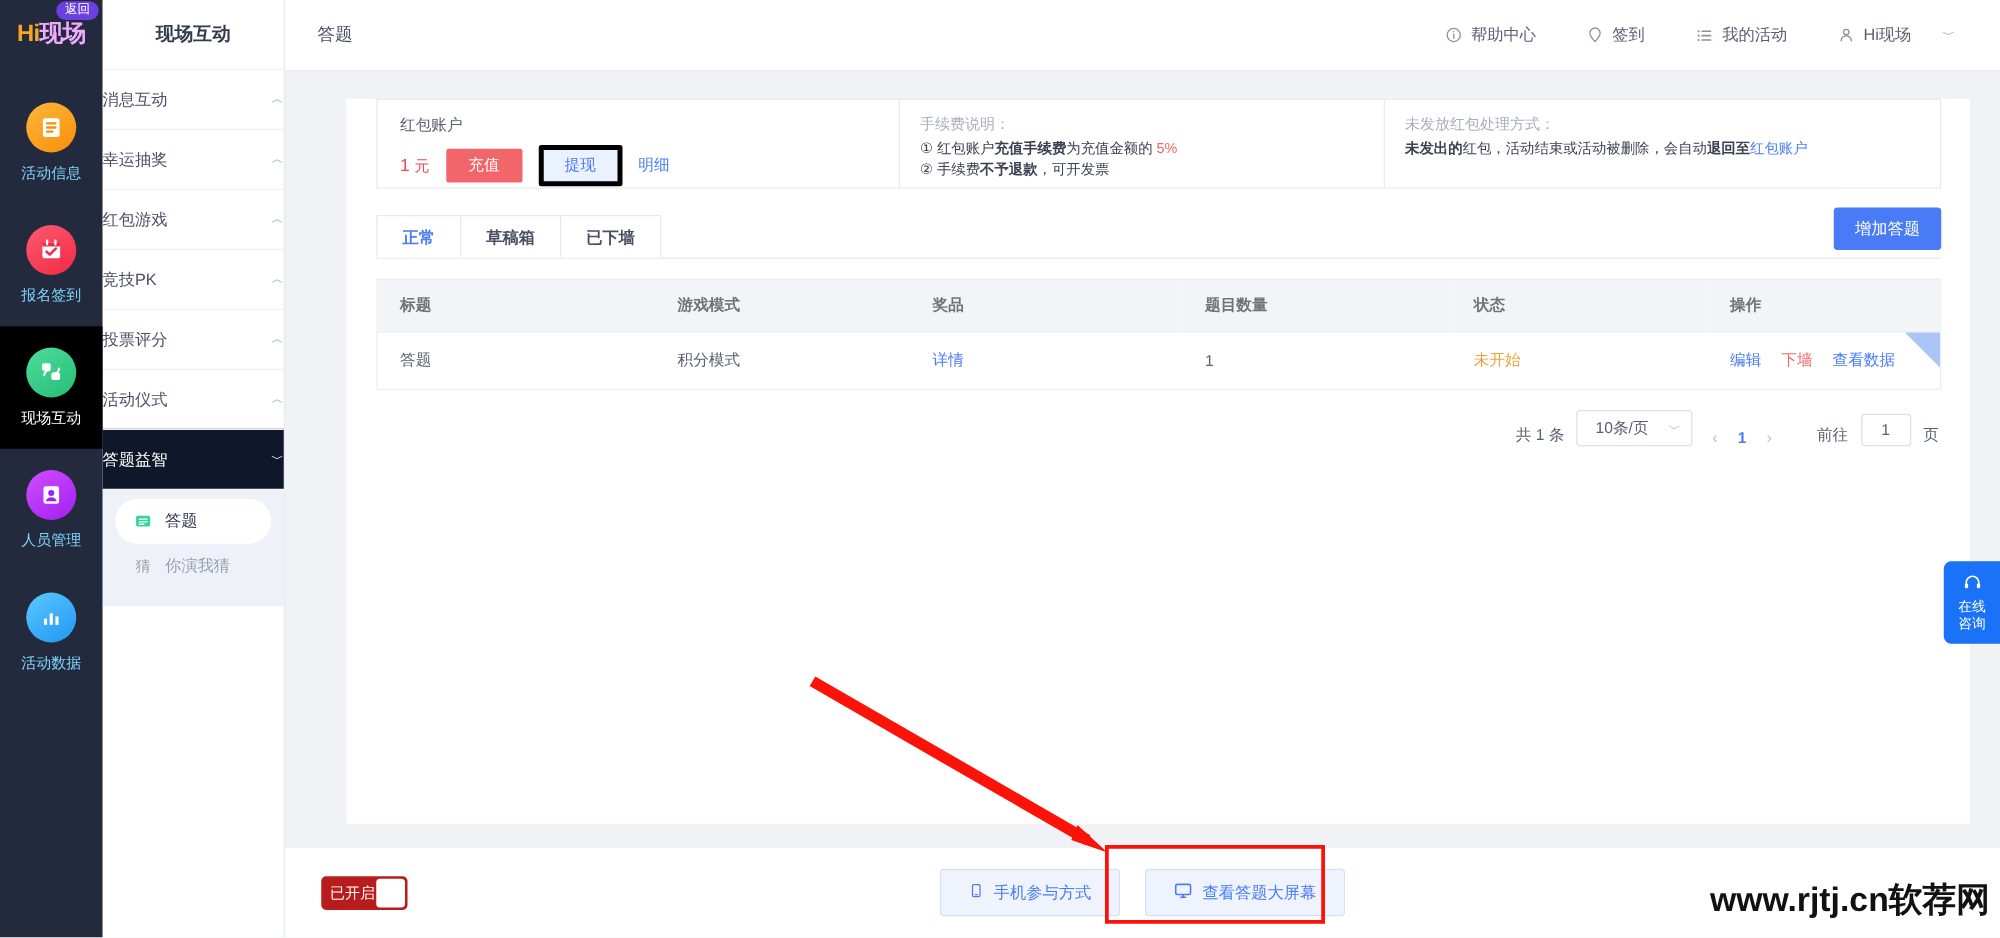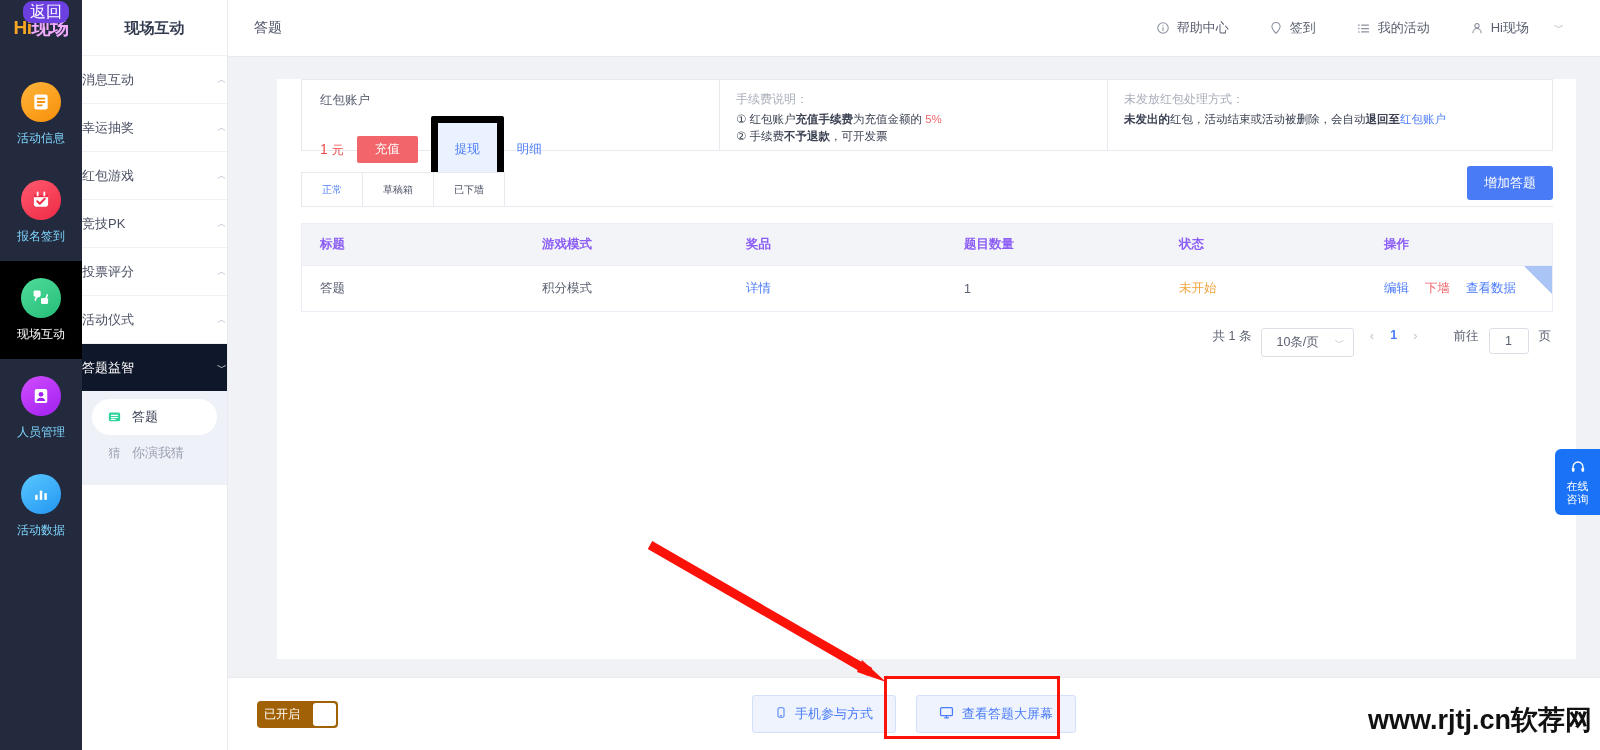--- a/index.html
+++ b/index.html
@@ -25,24 +25,24 @@
     display: flex; align-items: center; justify-content: center;
   }
   .logo-text {
     font-size: 19px; font-weight: bold; letter-spacing: -0.5px;
     line-height: 1;
   }
   .logo-h { color: #f6a623; }
   .logo-cn { color: #f0abfc; }
   .back-badge {
     position: absolute;
-    right: 13px; top: 1px;
+    right: 3px; top: 1px;
     background: #6b3fe0;
     color: #fff;
-    font-size: 16px;
+    font-size: 10px;
     border-radius: 9px;
     padding: 1px 7px 2px 7px;
     line-height: 1.2;
   }
   .rail-items { margin-top: 10px; }
   .rail-item {
     height: 98px;
     display: flex; flex-direction: column;
     align-items: center; justify-content: center;
     cursor: pointer;
@@ -158,67 +158,68 @@
   .btn-recharge {
     background: #f2656a; color: #fff;
     font-size: 12.5px;
     padding: 5px 18px;
     border: none; border-radius: 2px;
     cursor: pointer;
   }
   .btn-withdraw {
     background: #eaf1ff; color: #4a7bf7;
     font-size: 12.5px;
-    padding: 18px 17px;
-    border: 7px solid #000000; border-radius: 2px;
+    padding: 4px 17px;
+    border: 4px solid #000000; border-radius: 2px;
     cursor: pointer;
   }
   .link-detail { font-size: 12.5px; color: #4a7bf7; cursor: pointer; }
   .rp-mid { width: 388px; padding: 11px 0 0 16px; border-right: 1px solid #e8eaf0; }
   .rp-right { flex: 1; padding: 11px 0 0 16px; }
   .rp-head { font-size: 12px; color: #a8aeba; margin-bottom: 3px; }
   .rp-line { font-size: 11.5px; color: #3b4152; line-height: 17px; }
   .rp-line .hl-red { color: #f2656a; }
   .rp-line .hl-blue { color: #4a7bf7; }
   .rp-line b { font-weight: bold; }
 
   
   .tabs-wrap {
     margin: 22px 23px 0 24px;
     position: relative;
     border-bottom: 1px solid #e8eaf0;
     display: flex; align-items: flex-end;
     height: 34px;
   }
   .tab {
-    font-size: 10px; color: #4a5063;
+    font-size: 13px; color: #4a5063;
     padding: 0 20px;
     height: 34px; line-height: 34px;
     border: 1px solid #e8eaf0;
     border-bottom: none;
     background: #fff;
     margin-right: -1px;
     cursor: pointer;
+    font-weight: bold;
   }
   .tab.active { color: #4a7bf7; }
   .btn-add {
     position: absolute; right: 0; bottom: 6px;
     background: #4a7bf7; color: #fff;
     font-size: 13px;
     border: none; border-radius: 3px;
     padding: 8px 17px;
     cursor: pointer;
   }
 
   
   .tbl { margin: 16px 23px 0 24px; border: 1px solid #ebeef5; border-bottom: none; }
   table { width: 100%; border-collapse: collapse; }
   thead th {
     background: #f2f4f8;
-    font-size: 12.5px; color: #8b5cf6; font-weight: bold;
+    font-size: 12.5px; color: #737373; font-weight: bold;
     text-align: left;
     padding: 12px 0 12px 18px;
     border-bottom: 1px solid #ebeef5;
   }
   tbody td {
     font-size: 12.5px; color: #5a6070;
     padding: 14px 0 14px 18px;
     border-bottom: 1px solid #ebeef5;
     position: relative;
   }
@@ -235,21 +236,21 @@
   .ribbon {
     position: absolute; right: 0; top: 0;
     width: 0; height: 0;
     border-top: 28px solid #a9c4f5;
     border-left: 28px solid transparent;
   }
 
   
   .pager {
     margin: 16px 25px 0 24px;
-    display: flex; align-items: flex-start; justify-content: flex-end;
+    display: flex; align-items: flex-end; justify-content: flex-end;
     gap: 10px;
     font-size: 12.5px; color: #5a6070;
   }
   .pg-select {
     border: 1px solid #dcdfe6; border-radius: 3px;
     padding: 5px 8px 5px 14px;
     display: flex; align-items: center; gap: 16px;
     background: #fff; cursor: pointer;
   }
   .pg-select .cv { font-size: 10px; color: #b0b4bf; }
@@ -267,22 +268,22 @@
   .footer {
     position: absolute; left: 228px; top: 677px;
     width: 1372px; height: 73px;
     background: #ffffff;
     border-top: 1px solid #e8eaf0;
     display: flex; align-items: center;
     z-index: 10;
   }
   .toggle {
     margin-left: 29px;
-    width: 81px; height: 27px;
-    background: #a16207;
+    width: 69px; height: 27px;
+    background: #b91c1c;
     border-radius: 4px;
     display: flex; align-items: center;
     cursor: pointer;
     position: relative;
   }
   .toggle-label { font-size: 12px; color: #ffffff; margin-left: 7px; }
   .toggle-knob {
     position: absolute; right: 2px; top: 2px;
     width: 23px; height: 23px;
     background: #fff; border-radius: 3px;

